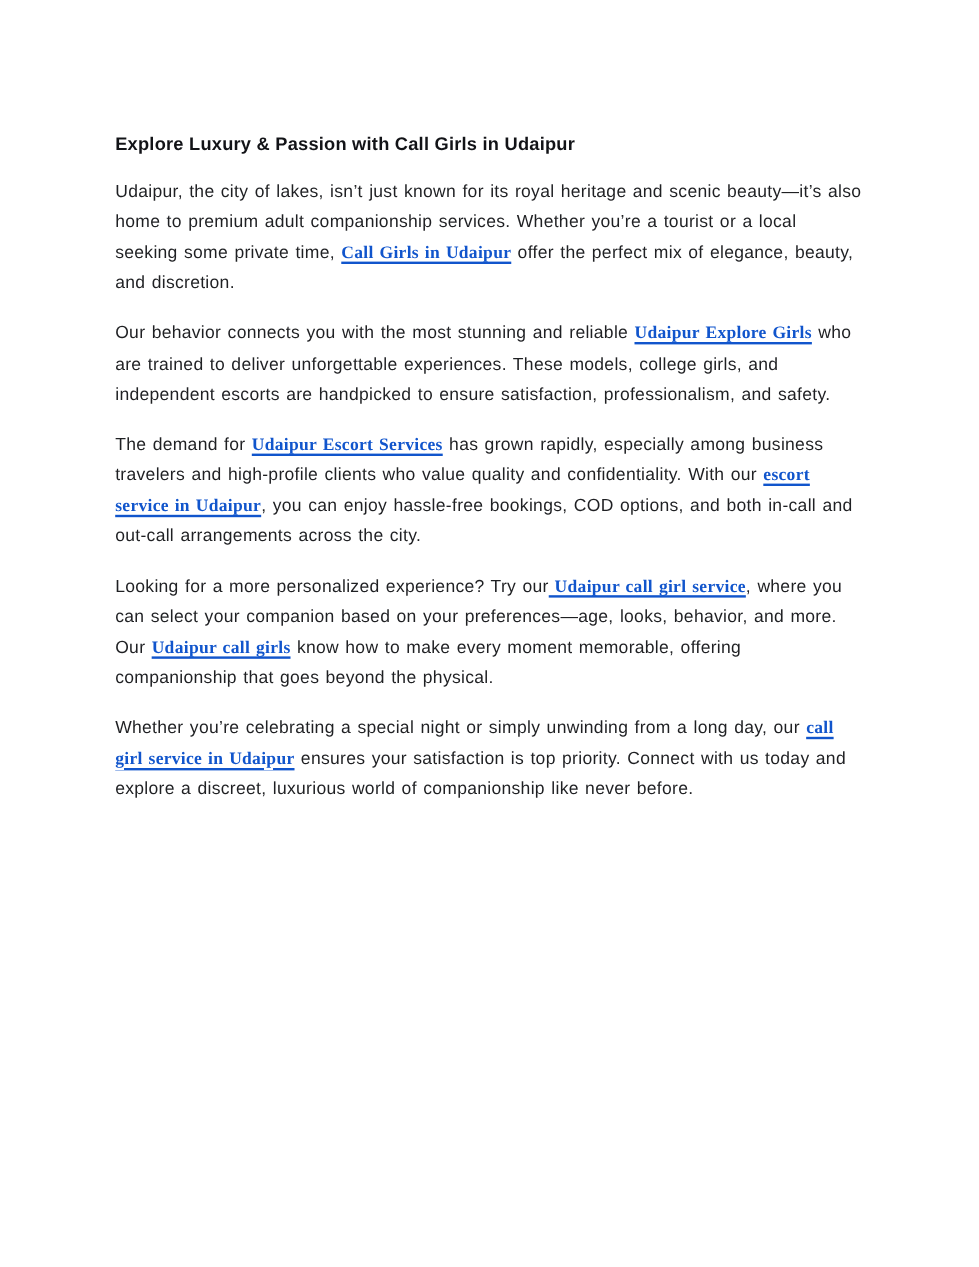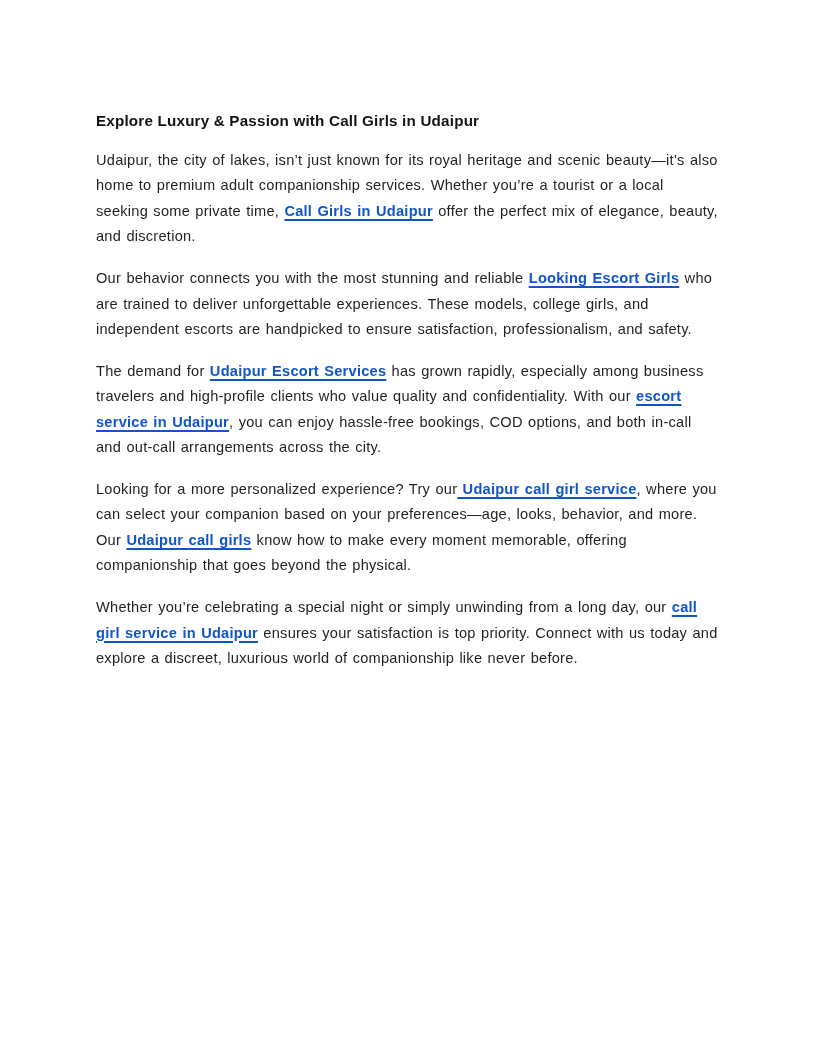--- a/index.html
+++ b/index.html
@@ -35,32 +35,33 @@
     word-spacing: 1px;
     color: var(--body-color, #1f2023);
   }
   .doc-link {
     color: var(--link-color, #1155cc);
     font-weight: 700;
     text-decoration: underline;
     text-decoration-thickness: 1.5px;
     text-underline-offset: 2.5px;
     cursor: pointer;
+    font-family: Liberation Serif, serif;
   }
 </style>
 </head>
 <body>
 
 <div class="page">
 
   <h1 class="doc-heading">Explore Luxury &amp; Passion with Call Girls in Udaipur</h1>
 
   <p class="doc-paragraph"><span>Udaipur, the city of lakes, isn’t just known for its royal heritage and scenic beauty—it’s also home to premium adult companionship services. Whether you’re a tourist or a local seeking some private time, </span><a class="doc-link">Call Girls in Udaipur</a><span> offer the perfect mix of elegance, beauty, and discretion.</span></p>
 
-  <p class="doc-paragraph"><span>Our behavior connects you with the most stunning and reliable </span><a class="doc-link">Looking Escort Girls</a><span> who are trained to deliver unforgettable experiences. These models, college girls, and independent escorts are handpicked to ensure satisfaction, professionalism, and safety.</span></p>
+  <p class="doc-paragraph"><span>Our behavior connects you with the most stunning and reliable </span><a class="doc-link">Udaipur Explore Girls</a><span> who are trained to deliver unforgettable experiences. These models, college girls, and independent escorts are handpicked to ensure satisfaction, professionalism, and safety.</span></p>
 
   <p class="doc-paragraph"><span>The demand for </span><a class="doc-link">Udaipur Escort Services</a><span> has grown rapidly, especially among business travelers and high-profile clients who value quality and confidentiality. With our </span><a class="doc-link">escort service in Udaipur</a><span>, you can enjoy hassle-free bookings, COD options, and both in-call and out-call arrangements across the city.</span></p>
 
   <p class="doc-paragraph"><span>Looking for a more personalized experience? Try our</span><a class="doc-link"> Udaipur call girl service</a><span>, where you can select your companion based on your preferences—age, looks, behavior, and more. Our </span><a class="doc-link">Udaipur call girls</a><span> know how to make every moment memorable, offering companionship that goes beyond the physical.</span></p>
 
   <p class="doc-paragraph"><span>Whether you’re celebrating a special night or simply unwinding from a long day, our </span><a class="doc-link">call girl service in Udaipur</a><span> ensures your satisfaction is top priority. Connect with us today and explore a discreet, luxurious world of companionship like never before.</span></p>
 
 </div>
 
 </body></html>

